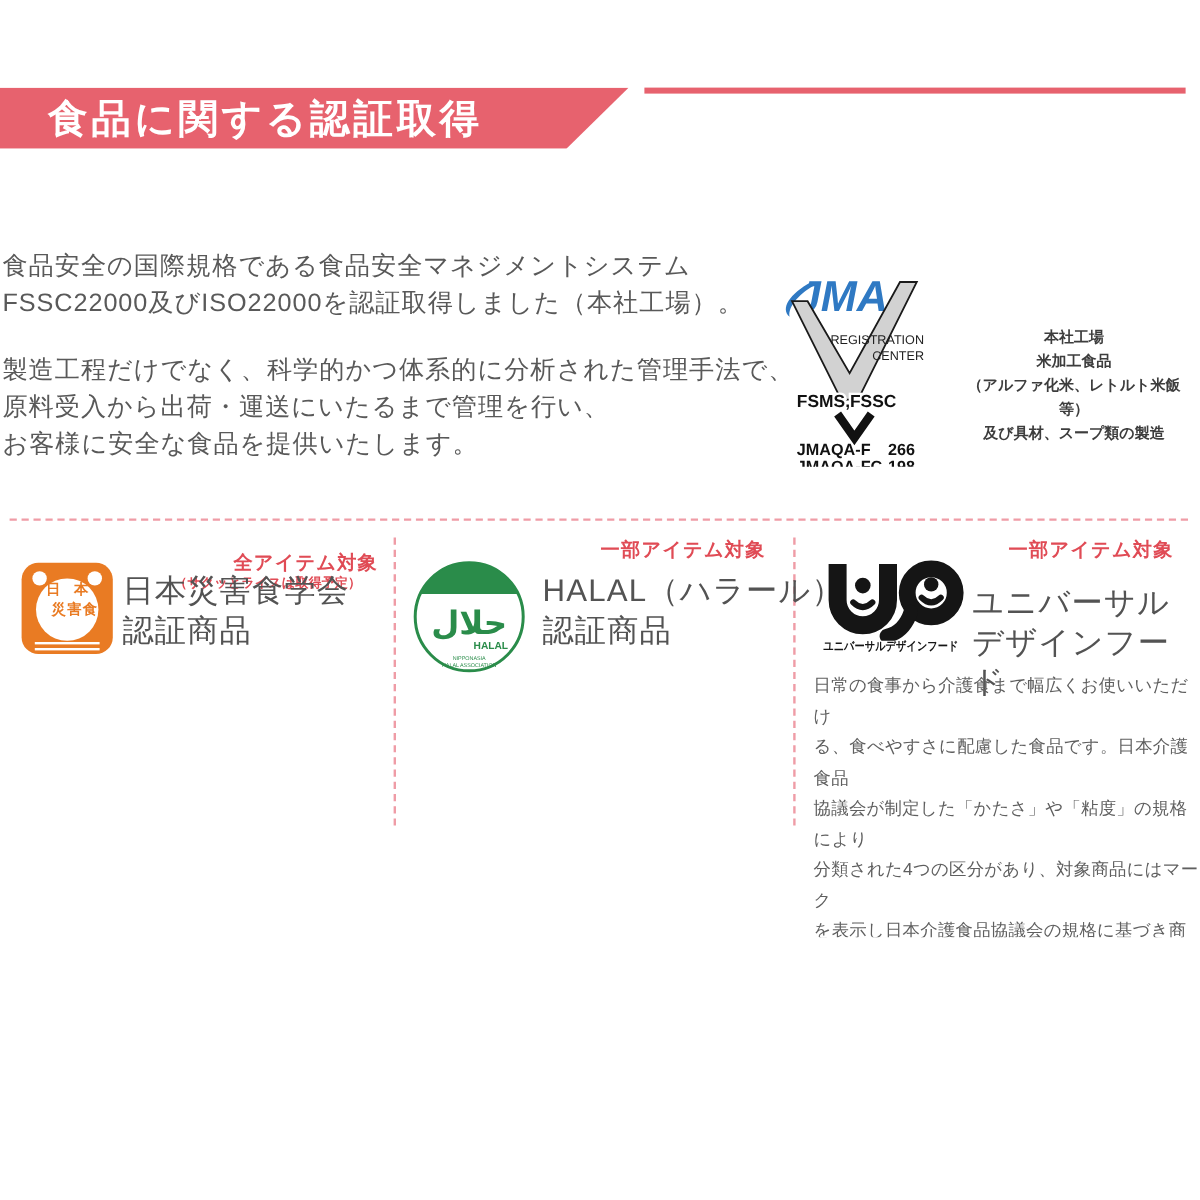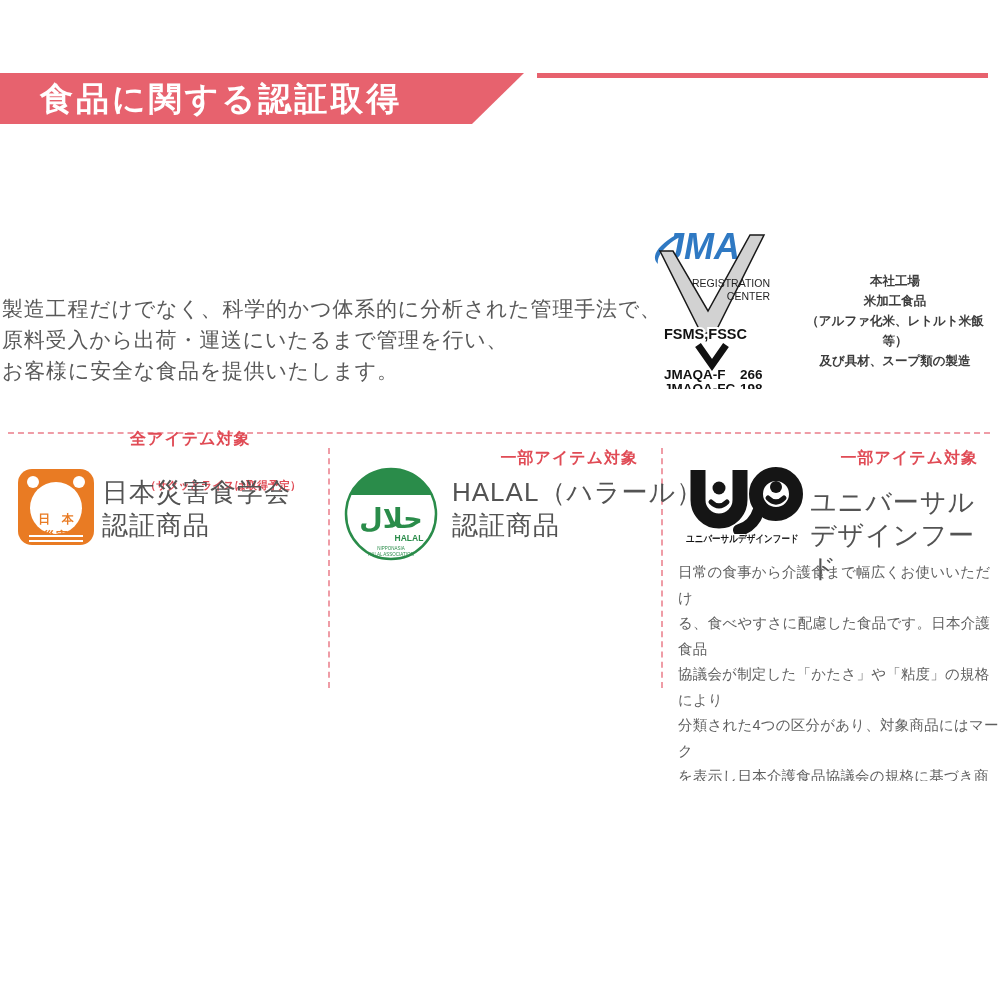--- a/index.html
+++ b/index.html
@@ -25,21 +25,21 @@
   .scope{left:788px;top:271px;width:214px;text-align:center;font-size:12.5px;
          line-height:20px;color:#3d3d3d;white-space:pre-line;font-weight:600;}
 
   
   .div-h{left:8px;top:432px;width:982px;height:0;border-top:2px dashed #ef9ca6;}
   .div-v{top:448px;height:240px;width:0;border-left:2px dashed #ef9ca6;}
   .div-v1{left:328px;} .div-v2{left:661px;}
 
   
   .tag{color:#e04b55;font-weight:bold;font-size:16px;letter-spacing:1px;white-space:nowrap;}
-  .tag1{left:130px;top:429px;width:185px;text-align:left;}
+  .tag1{left:130px;top:459px;width:185px;text-align:right;}
   .tag1-note{left:108px;top:459px;width:230px;text-align:center;font-size:11px;
              color:#e04b55;font-weight:bold;white-space:nowrap;margin-top:19px;}
   .tag2{left:420px;top:448px;width:218px;text-align:right;}
   .tag3{left:758px;top:448px;width:220px;text-align:right;}
 
   
   .cert-title{font-size:26px;color:#535353;line-height:33px;letter-spacing:1px;white-space:pre-line;}
   .t1{left:102px;top:476px;}
   .t2{left:452px;top:476px;}
   .t3{left:810px;top:476px;margin-top:10px;}
@@ -47,21 +47,21 @@
   .d1{left:5px;top:560px;width:324px;}
   .d2{left:342px;top:560px;width:320px;}
   .d3{left:678px;top:560px;width:324px;}
 
   
   .df-logo{left:18px;top:469px;width:76px;height:76px;background:#e97b23;border-radius:14px;}
   .df-dot{position:absolute;width:12px;height:12px;background:#fff;border-radius:50%;top:7px;}
   .df-dot-l{left:9px;} .df-dot-r{right:9px;}
   .df-circle{position:absolute;left:12px;top:13px;width:52px;height:52px;background:#fff;
              border-radius:50%;color:#e97b23;font-weight:bold;text-align:center;}
-  .df-t1{margin-top:29px;font-size:12px;letter-spacing:4px;text-indent:4px;white-space:nowrap;}
+  .df-t1{margin-top:1px;font-size:12px;letter-spacing:4px;text-indent:4px;white-space:nowrap;}
   .df-t2{font-size:12px;letter-spacing:1px;white-space:nowrap;text-align:right;}
   .df-bar{position:absolute;left:11px;width:54px;height:2px;background:#fff;}
   .df-bar1{bottom:8px;} .df-bar2{bottom:3px;}
 
   
   .halal-svg{left:343px;top:466px;}
   .ud-svg{left:688px;top:464px;}
   .ud-caption{left:686px;top:532px;width:140px;font-size:10px;font-weight:bold;color:#151515;
               transform:scaleX(0.85);transform-origin:left top;white-space:nowrap;}
   .jma-svg{left:646px;top:227px;}
@@ -69,20 +69,22 @@
 </head>
 <body>
 
 <div class="page">
 
   <div class="abs banner">
     <span>食品に関する認証取得</span>
   </div>
   <div class="abs banner-line"></div>
 
+  <div class="abs intro intro1">食品安全の国際規格である食品安全マネジメントシステム
+FSSC22000及びISO22000を認証取得しました（本社工場）。</div>
   <div class="abs intro intro2">製造工程だけでなく、科学的かつ体系的に分析された管理手法で、
 原料受入から出荷・運送にいたるまで管理を行い、
 お客様に安全な食品を提供いたします。</div>
 
 
   <svg class="abs jma-svg" width="148" height="162" viewBox="0 0 148 162">
     <path d="M30,8 C12,18 4,30 12,37 C10,28 22,16 34,10 Z" fill="#2f79c3"></path>
     <text x="18" y="32" font-size="36" font-weight="bold" font-style="italic" fill="#2f79c3">JMA</text>
     <polygon points="14,24 55,106 69,106 118,8 104,8 62,84 27,24" fill="#d2d2d2" stroke="#1a1a1a" stroke-width="1.5"></polygon>
     <text x="124" y="60" font-size="10.5" fill="#1f1f1f" text-anchor="end">REGISTRATION</text>

